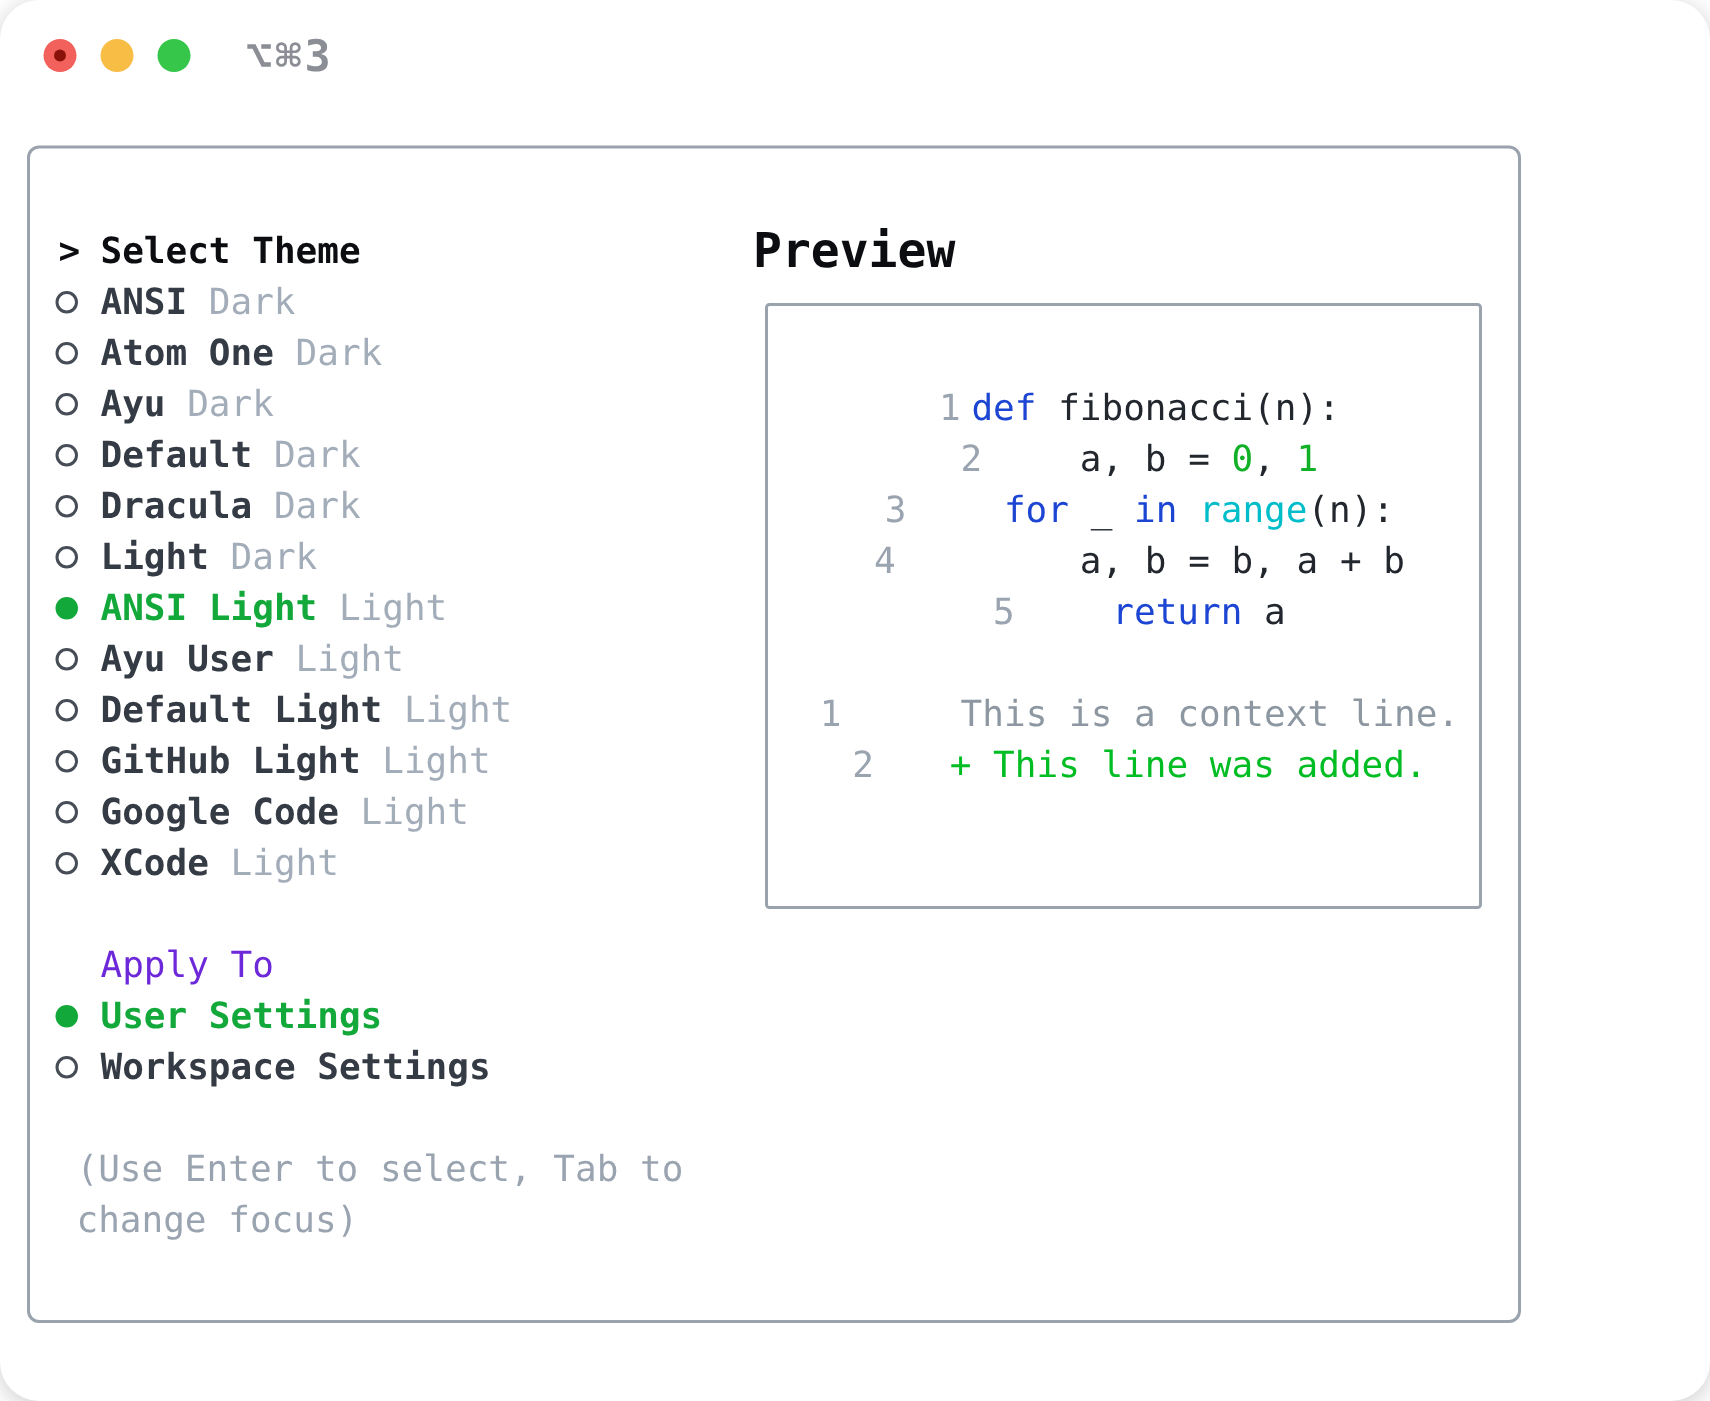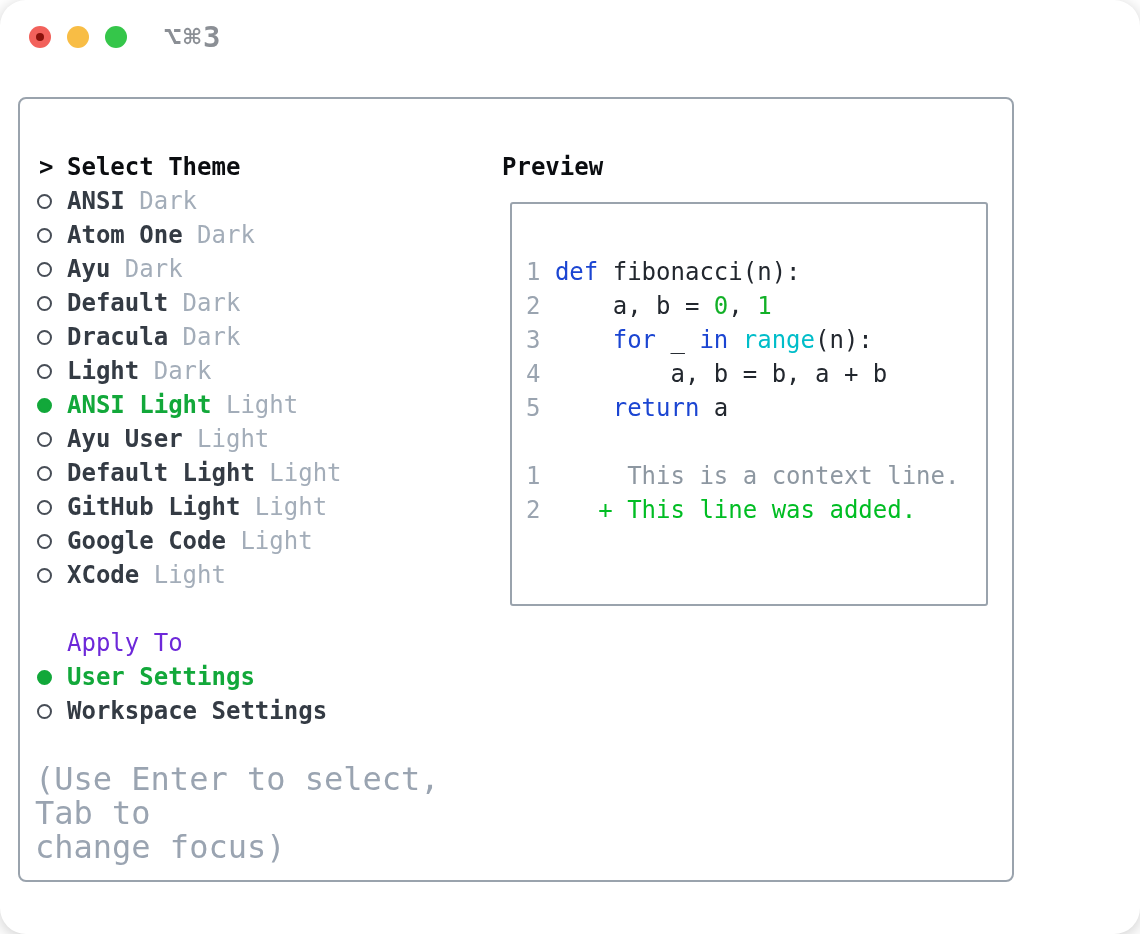--- a/index.html
+++ b/index.html
@@ -52,30 +52,30 @@
   .prefix{width:32px;flex:0 0 32px;display:flex;align-items:center;}
   .prompt-char{font-weight:bold;color:var(--text-strong);margin-left:4px;}
   .bullet{width:15px;height:15px;border:2.5px solid #474d56;border-radius:50%;margin-left:2px;display:inline-block;}
   .bullet.filled{background:var(--accent-green);border-color:var(--accent-green);}
   .hdr{font-weight:bold;color:var(--text-strong);}
   .item .name{color:var(--text-item);font-weight:bold;}
   .item.selected .name{color:var(--accent-green);}
   .badge{color:var(--text-muted);margin-left:1ch;}
   .apply-title{color:#6d28d9;}
   .spacer-34{height:34px;flex:0 0 34px;}
-  .help{font-size:32px;line-height:34px;color:var(--text-help);white-space:pre-line;margin-top:0;}
+  .help{font-size:24px;line-height:34px;color:var(--text-help);white-space:pre-line;margin-top:0;margin-left:16px;}
   
-  .preview-title{position:absolute;left:482px;top:51px;height:34px;line-height:34px;font-size:24px;font-weight:bold;color:var(--text-strong);}
+  .preview-title{position:absolute;left:482px;top:51px;height:34px;line-height:34px;font-size:32px;font-weight:bold;color:var(--text-strong);}
   .preview-box{
     position:absolute;left:490px;top:103px;width:478px;height:404px;
     border:2px solid var(--border);border-radius:3px;background:#fff;
     padding:17px 0 0 14px;overflow:hidden;
   }
   .code-group{margin-top:34px;}
-  .code-line{height:34px;line-height:34px;font-size:24px;white-space:pre;}
+  .code-line{height:34px;line-height:34px;font-size:24px;white-space:pre;text-align:center;}
   .ln{display:inline-block;width:2ch;color:var(--linenum);}
   .src{white-space:pre;color:#22272e;}
   .tok-plain{color:#22272e;}
   .tok-kw{color:var(--kw);}
   .tok-builtin{color:var(--builtin);}
   .tok-num{color:var(--numlit);}
   .tok-ctx{color:var(--ctx);}
   .tok-del{color:var(--del);}
   .tok-add{color:var(--add);}
 </style>

